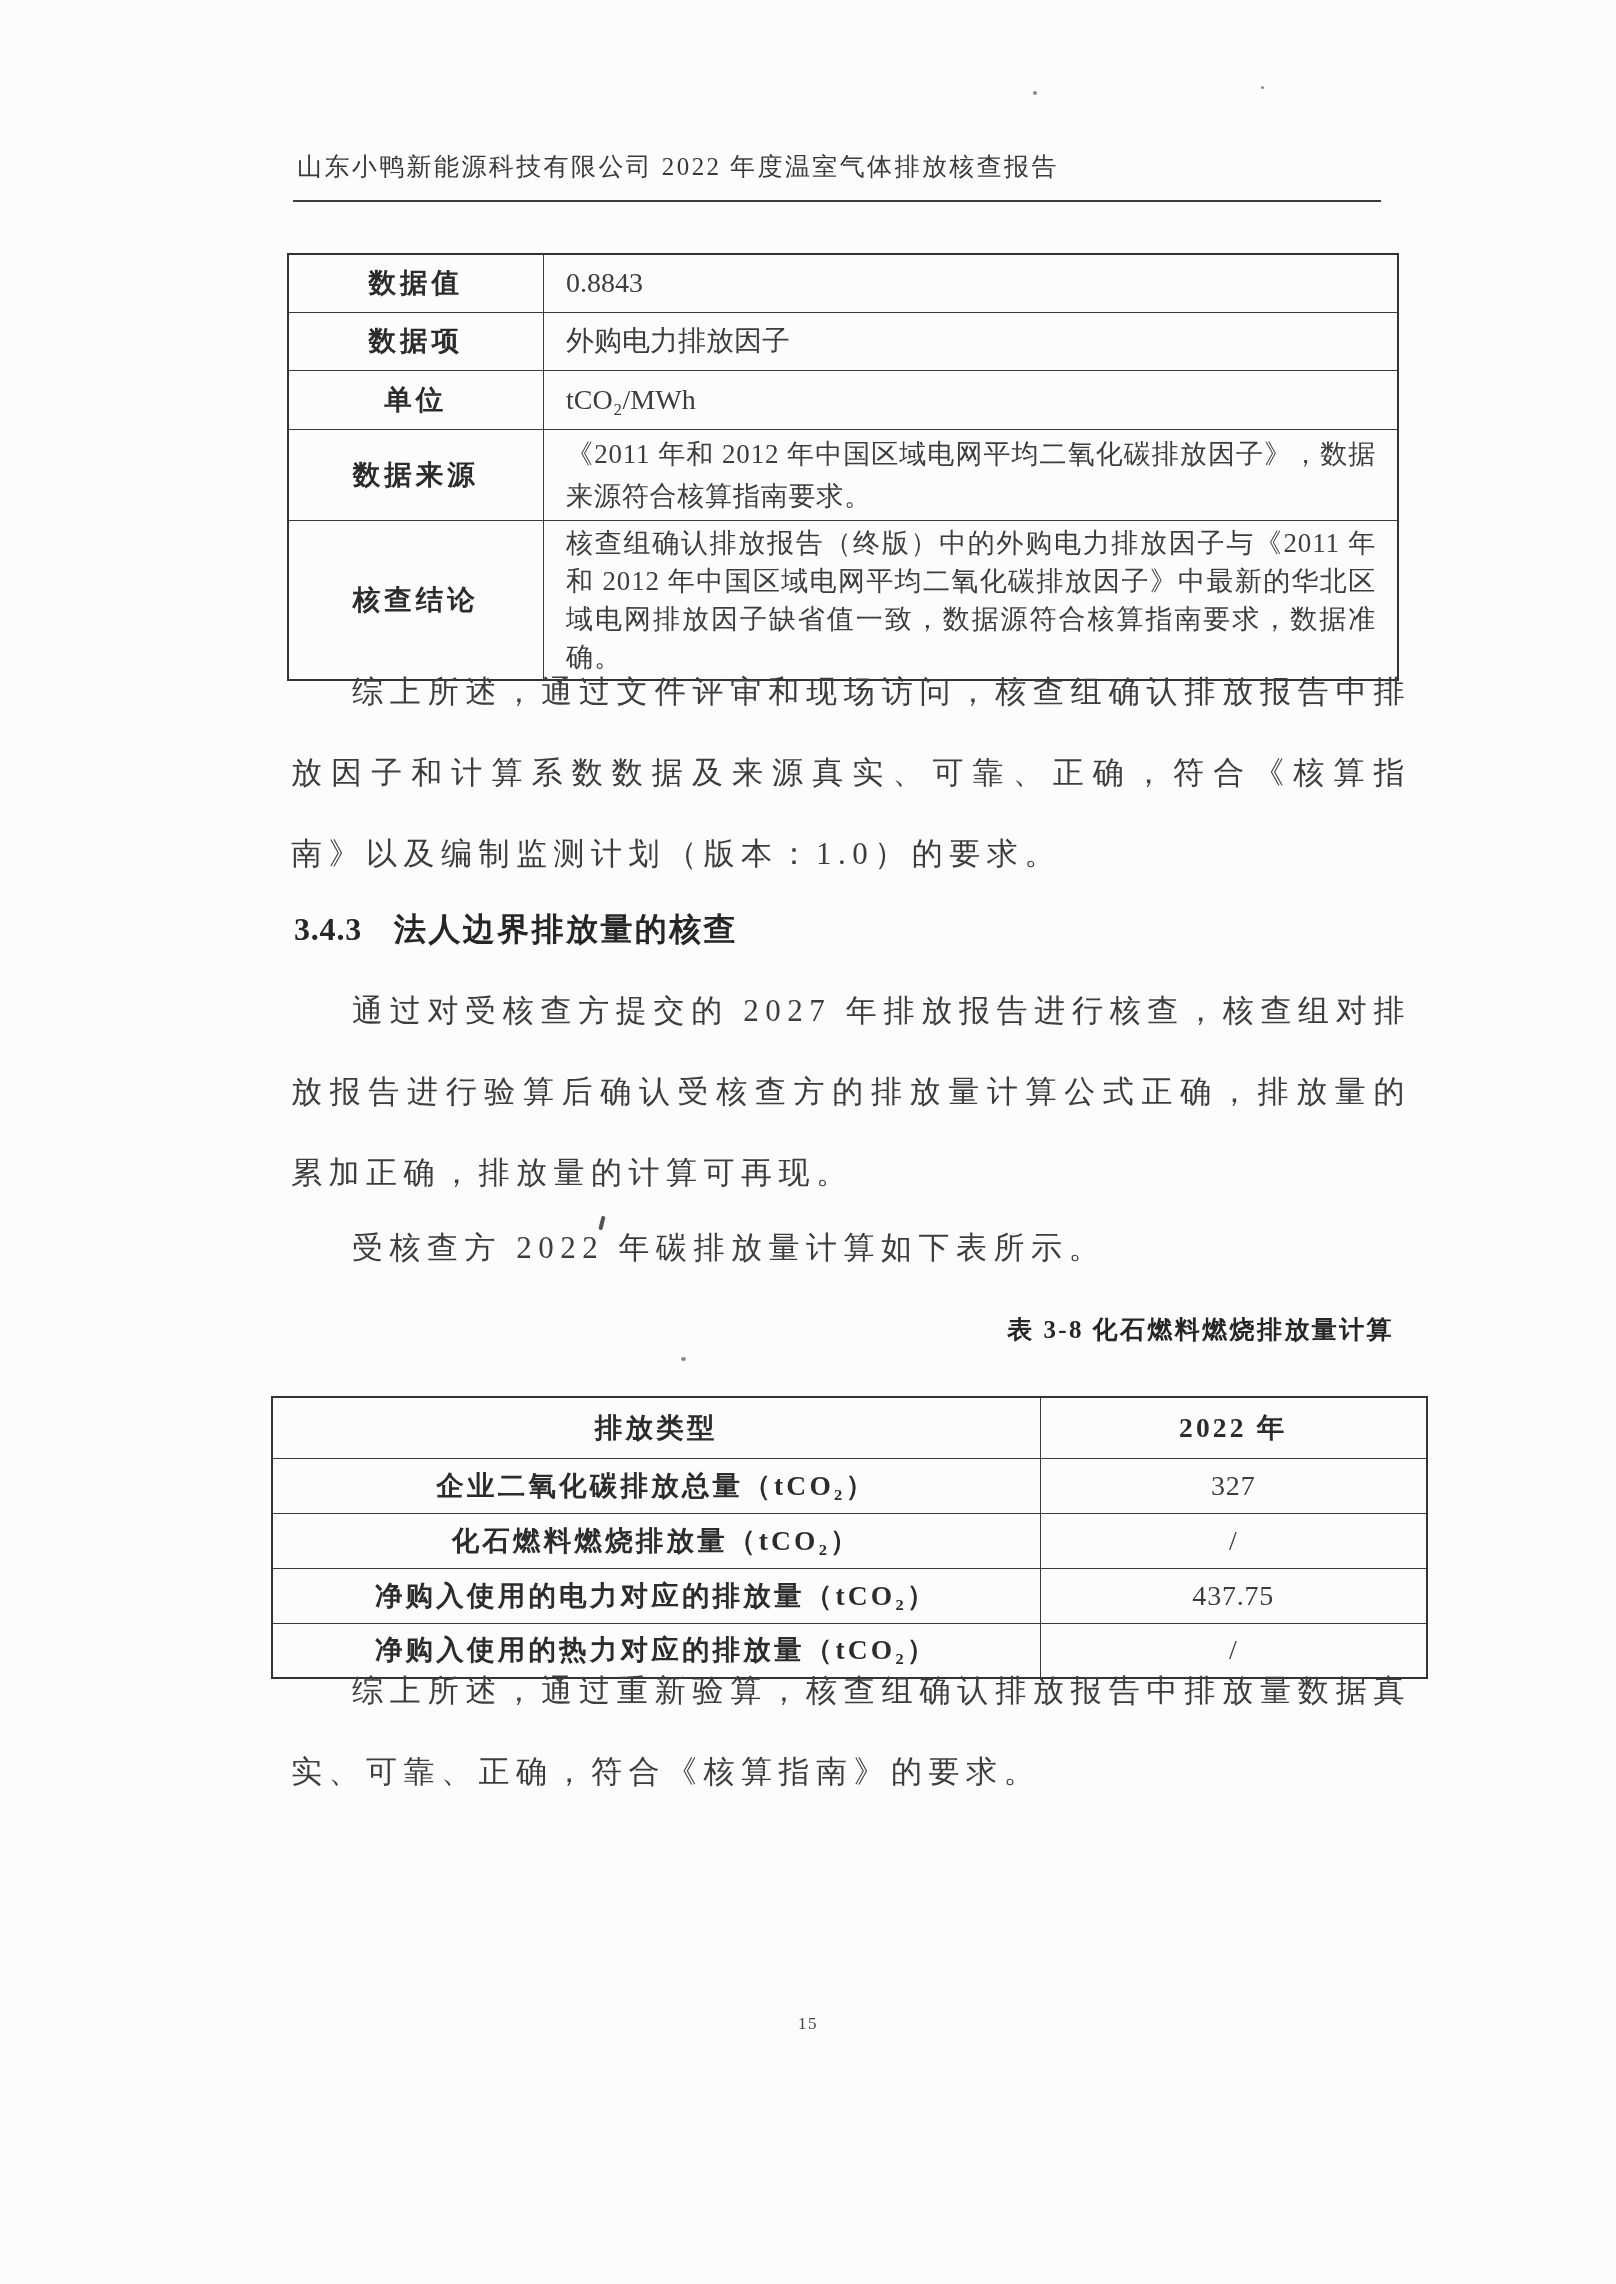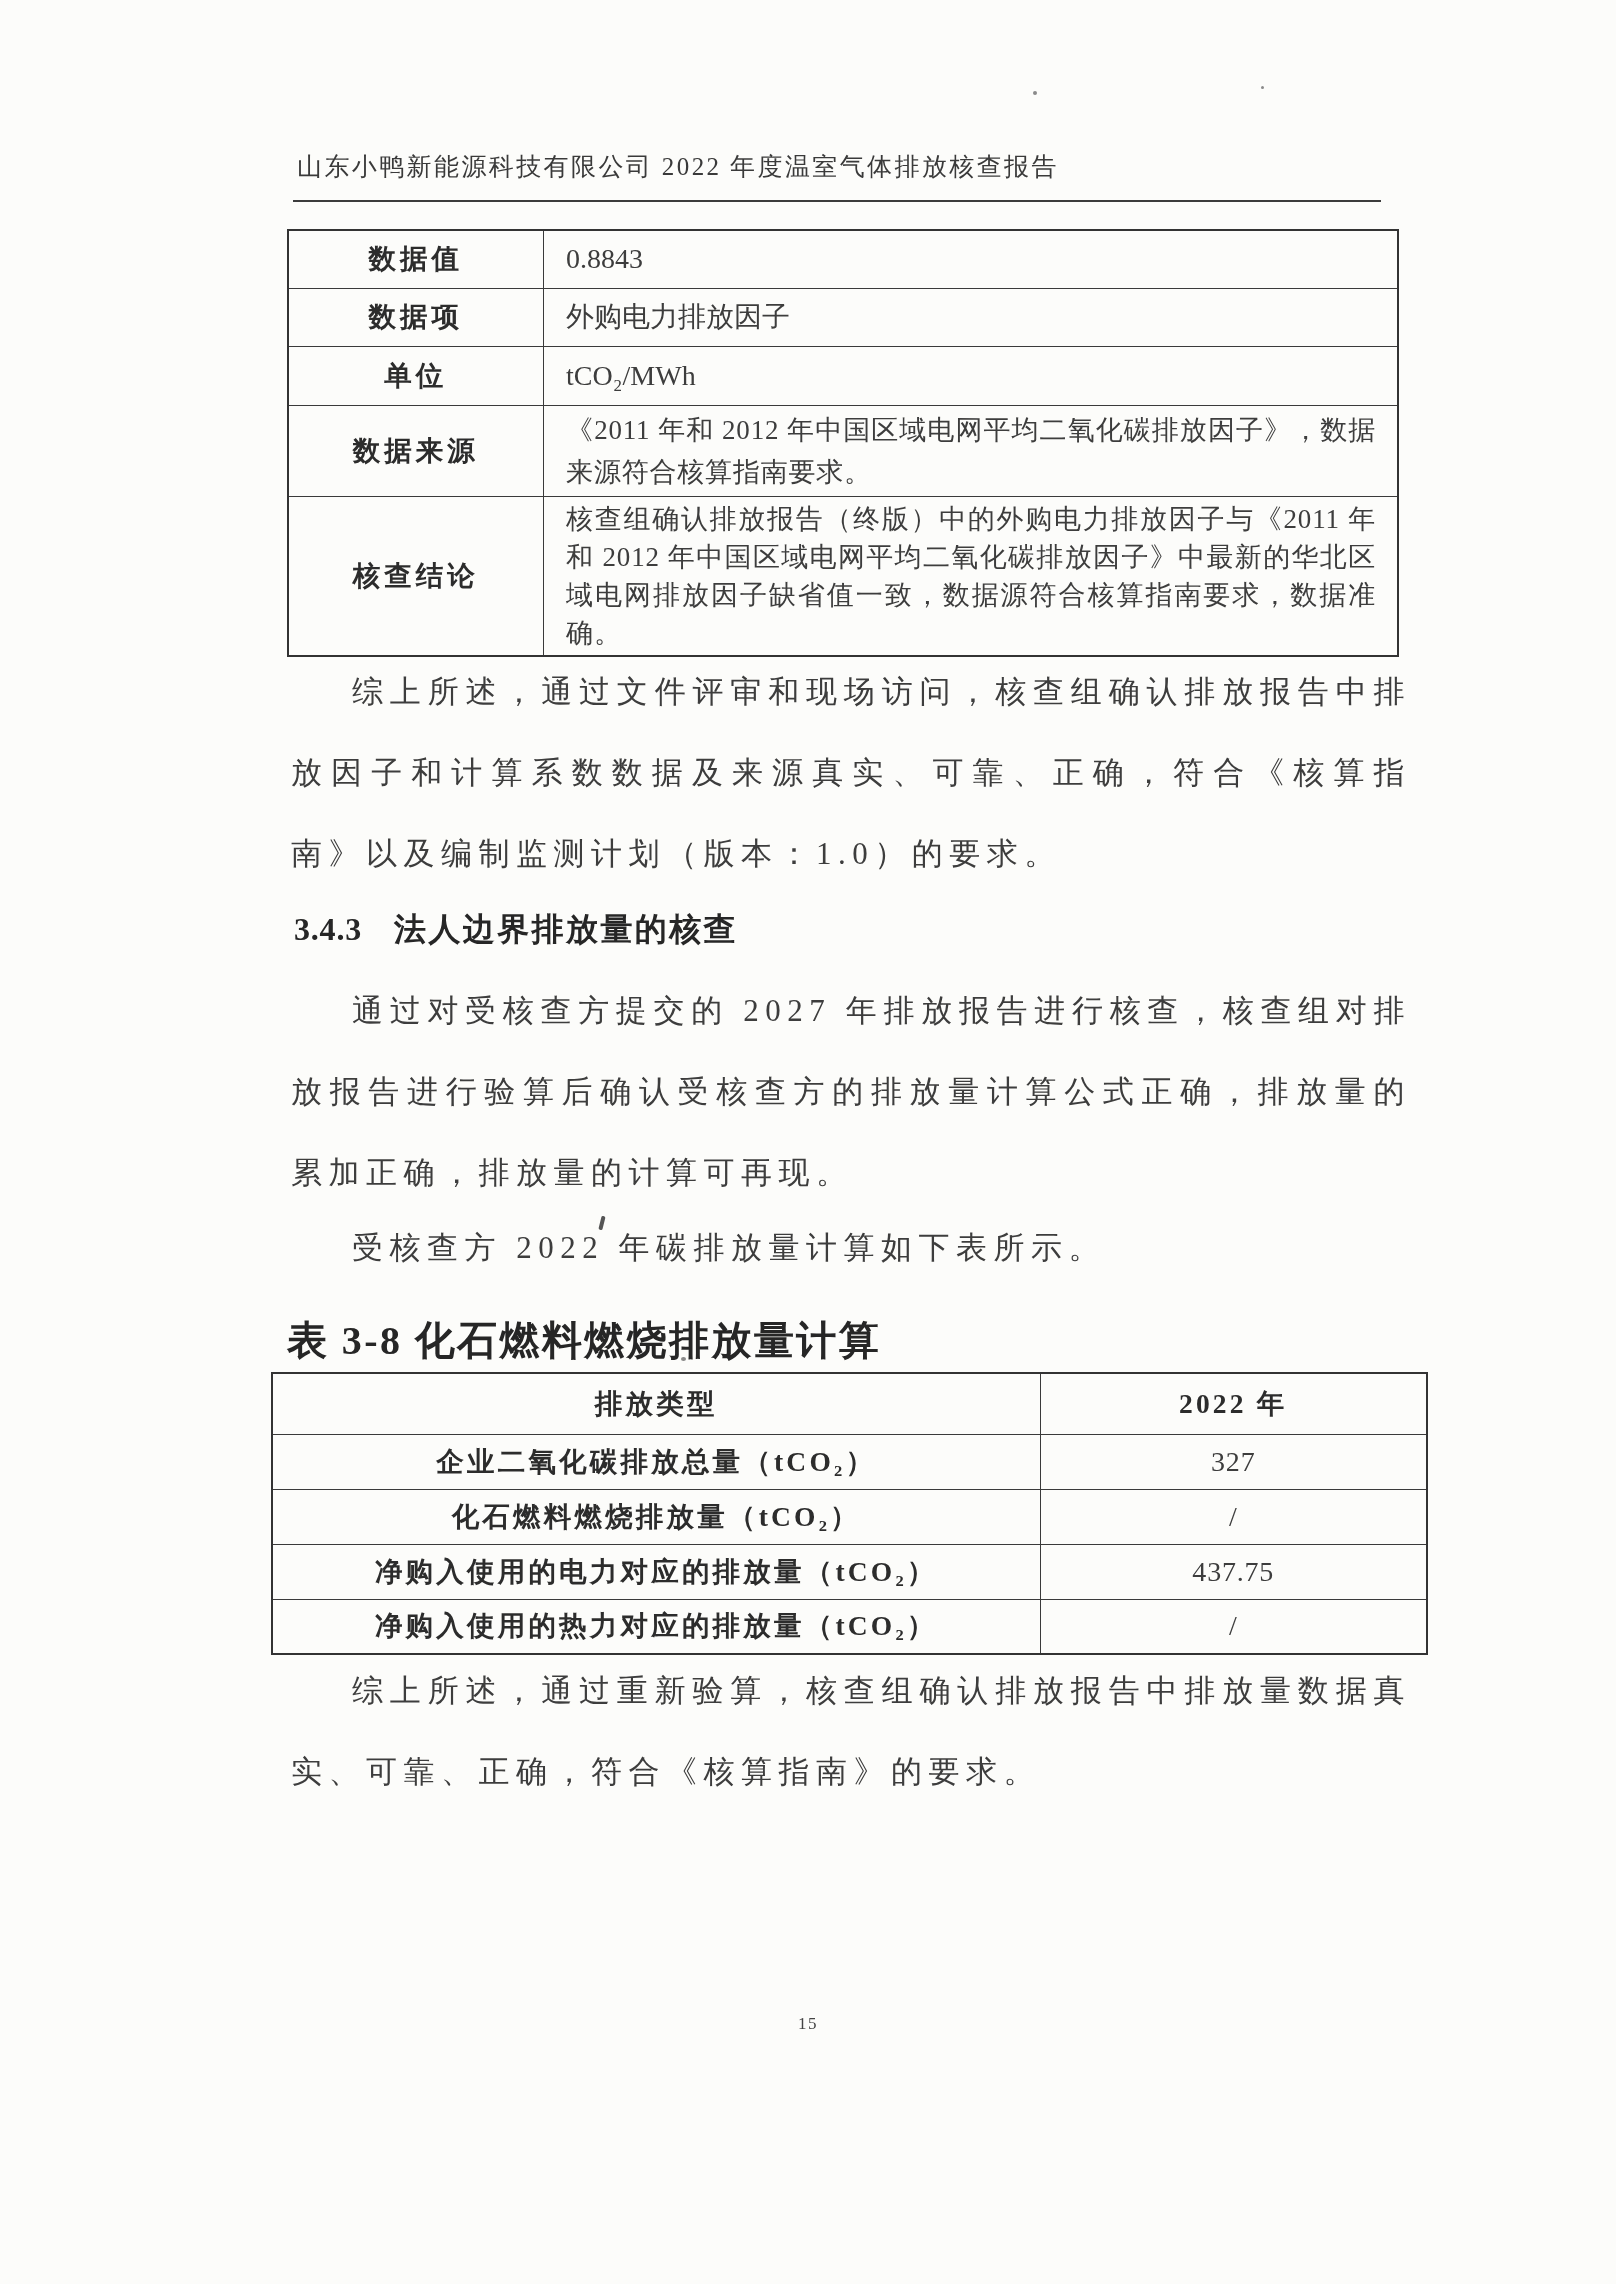--- a/index.html
+++ b/index.html
@@ -19,21 +19,21 @@
     position:absolute; left:297px; top:150px;
     font-size:25px; letter-spacing:2.4px; color:#3a3a3a;
     white-space:nowrap;
   }
   .header-rule {
     position:absolute; left:293px; top:200px;
     width:1088px; height:2.4px; background:#3c3c3c;
   }
 
   
-  table { border-collapse:collapse; table-layout:fixed; }
+  table { border-collapse:collapse; table-layout:fixed;margin-top:24px; }
   .factor-table {
     position:absolute; left:287px; top:229px; width:1112px;
     border:2.4px solid #333;
   }
   .factor-table td { border:1.6px solid #3a3a3a; vertical-align:middle; }
   .factor-table col.c-label { width:255px; }
   .factor-label {
     text-align:center; font-weight:bold; font-size:27.5px;
     letter-spacing:4px; color:#2c2c2c;
   }
@@ -64,22 +64,22 @@
   .p4 { top:1650px; }
 
   .section-heading {
     position:absolute; left:294px; top:908px;
     font-size:32px; font-weight:bold; color:#262626;
     letter-spacing:2.4px; white-space:nowrap;
   }
   .section-heading .sec-num { margin-right:32px; letter-spacing:0.8px; }
 
   .table-caption {
-    position:absolute; left:287px; top:1313px; width:1120px;
-    text-align:left; font-size:40px; font-weight:bold;
+    position:absolute; left:274px; top:1313px; width:1120px;
+    text-align:right; font-size:25px; font-weight:bold;
     letter-spacing:2.4px; color:#262626;
   }
 
   
   .emission-table {
     position:absolute; left:271px; top:1372px; width:1157px;
     border:2.4px solid #333;
   }
   .emission-table td { border:1.6px solid #3a3a3a; vertical-align:middle; text-align:center; }
   .emission-table col.c-type { width:768px; }

